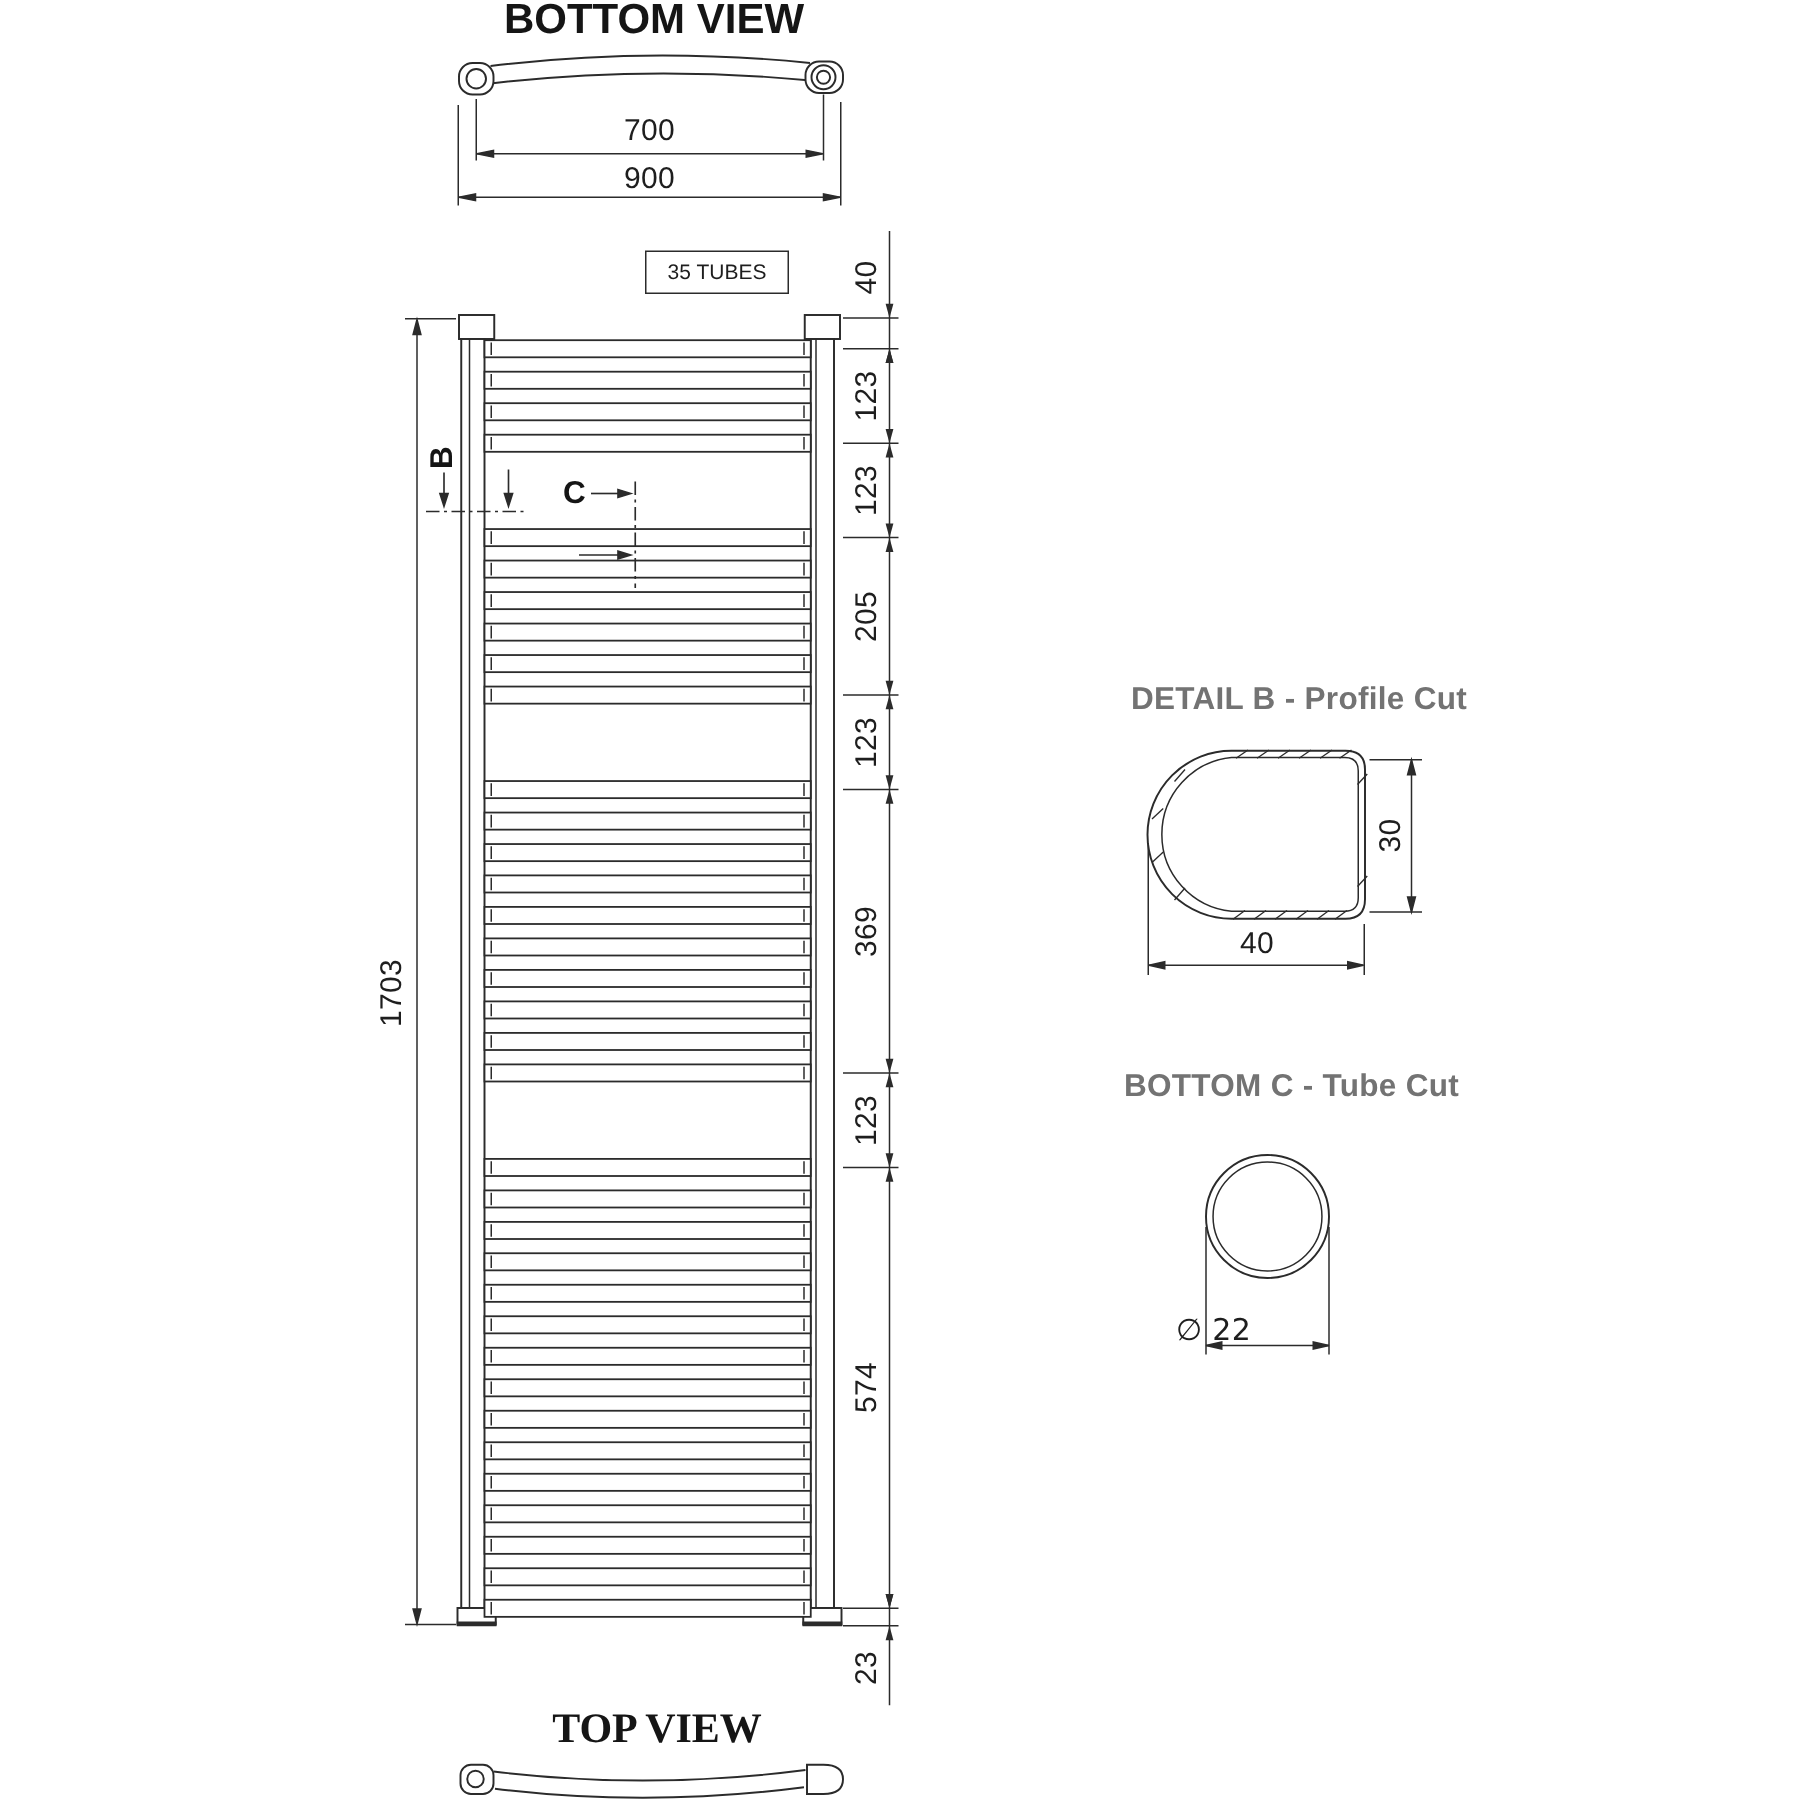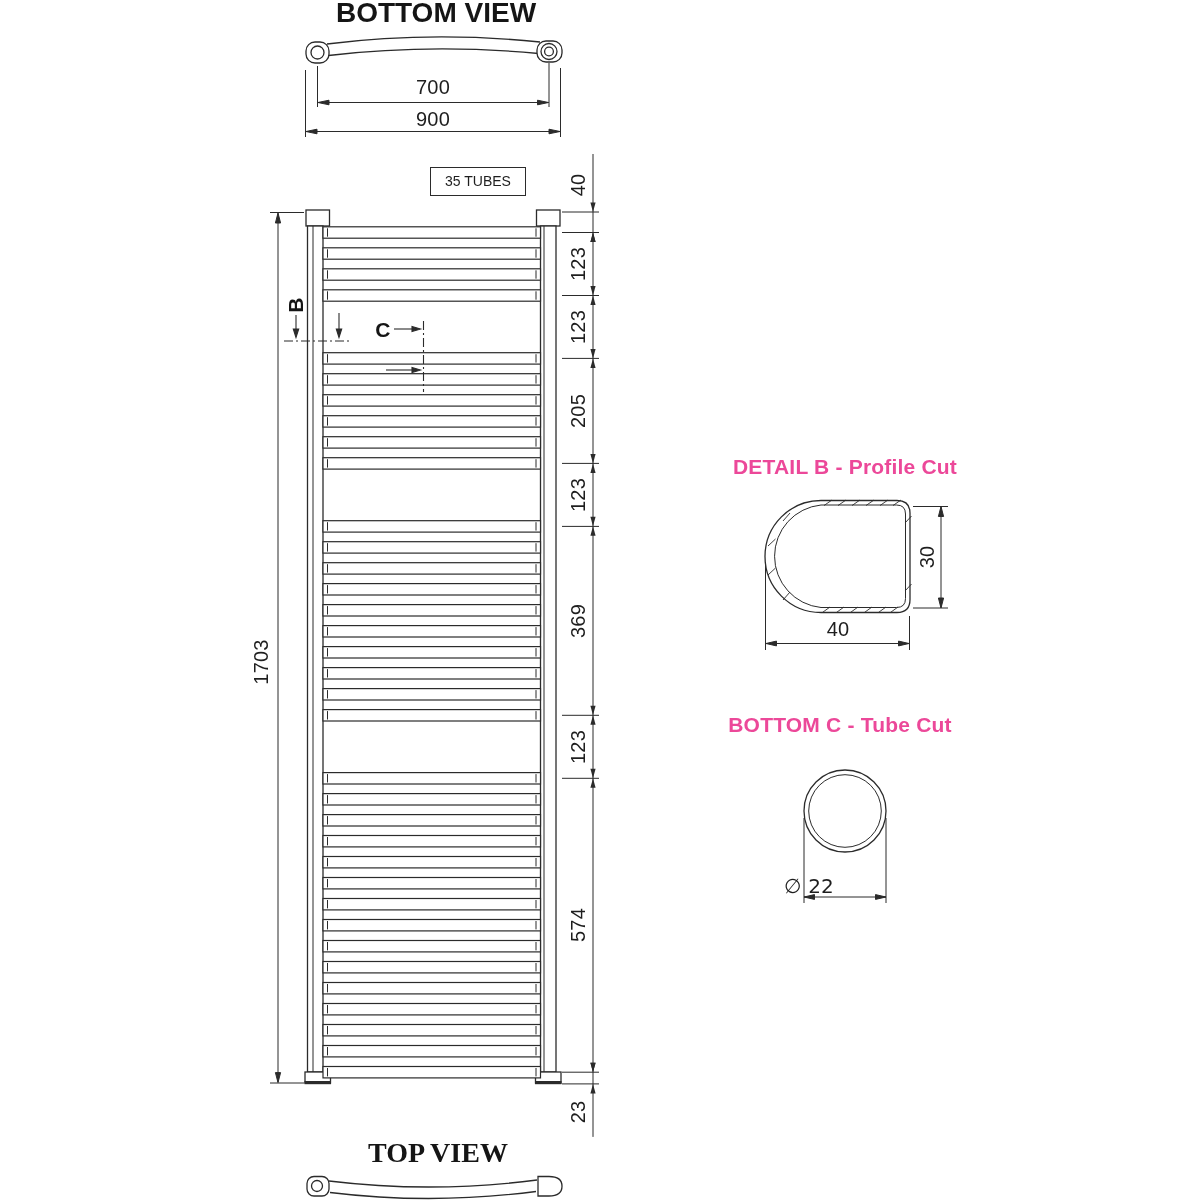--- a/index.html
+++ b/index.html
@@ -7,21 +7,21 @@
     position:relative;width:1072px;height:1200px;background:#ffffff;overflow:hidden;
     font-family:"Liberation Sans","DejaVu Sans",sans-serif;color:#1d1d1d;border-radius:20px;
   }
   #linework{position:absolute;left:0;top:0;width:1200px;height:1200px;}
   .lbl{
     position:absolute;white-space:nowrap;font-size:20px;color:#1e1e1e;
     transform:translate(-50%,-50%);line-height:1;letter-spacing:0.2px;
   }
   .rot{transform:translate(-50%,-50%) rotate(-90deg);}
   .title{font-size:28px;font-weight:600;letter-spacing:0px;color:#151515;}
-  .subtitle{font-size:21px;font-weight:600;color:#ec4899;}
+  .subtitle{font-size:21px;font-weight:600;color:#737373;margin-left:21px;}
   .marker{font-size:21px;font-weight:600;color:#151515;}
   .dejavu{font-family:"DejaVu Sans",sans-serif;}
   .boxed{
     position:absolute;left:387px;top:167px;width:96px;height:29px;
     border:1.4px solid #2b2b2b;box-sizing:border-box;text-align:center;
     font-size:14px;line-height:26px;color:#1e1e1e;margin-left:43px;
   }
 </style>
 </head>
 <body>

